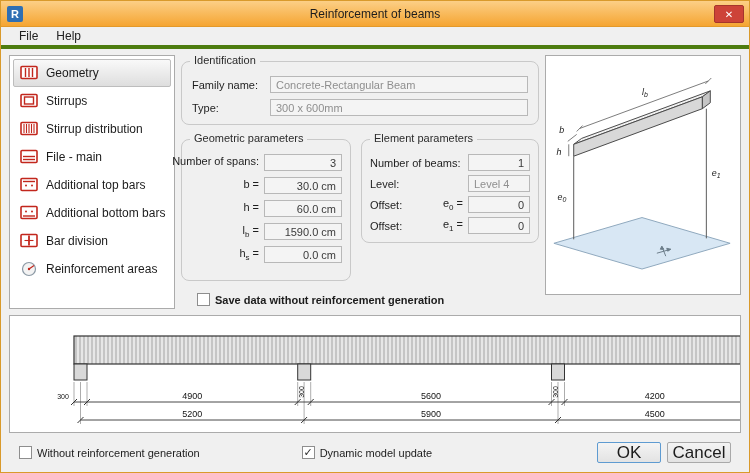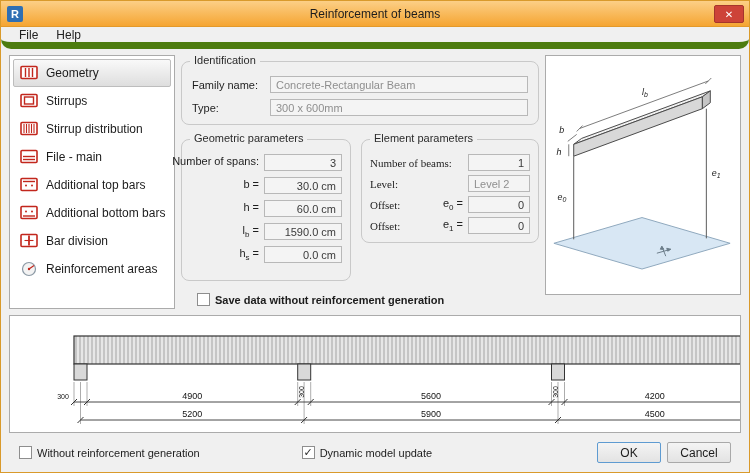--- a/index.html
+++ b/index.html
@@ -13,21 +13,21 @@
               position:relative; display:flex; align-items:center; border-bottom:1px solid #e3992a; }
   .app-badge { width:16px; height:16px; margin-left:6px; background:#2f6fb3; color:#fff;
                font-weight:bold; font-size:11px; display:flex; align-items:center; justify-content:center; border-radius:2px; }
   .win-title { position:absolute; left:0; right:0; text-align:center; font-size:12px; color:#1d1d1d; }
   .close-btn { position:absolute; right:5px; top:4px; width:30px; height:18px; background:#cd4338;
                border:1px solid #a5352c; border-radius:2px; color:#fff; font-size:10px;
                display:flex; align-items:center; justify-content:center; cursor:pointer; }
 
   
   .menubar { height:22px; flex:0 0 22px; background:#f0f0f0; display:flex; align-items:center;
-             padding-left:10px; gap:2px; border-bottom:7px solid #4d7c0f;border-radius:10px; }
+             padding-left:10px; gap:2px; border-bottom:4px solid #4d7c0f; }
   .menu-item { padding:2px 8px; font-size:12px; cursor:default; }
 
   
   .content { flex:0 0 264px; display:flex; padding:6px 8px 0 8px; }
 
   .sidebar { width:166px; flex:0 0 166px; height:254px; background:#fff; border:1px solid #ababab;
              padding:3px; margin-right:6px; }
   .side-item { display:flex; align-items:center; gap:7px; height:28px; padding:0 5px; border:1px solid transparent; }
   .side-item.selected { background:linear-gradient(#f9f9f9,#dedede); border:1px solid #bdbdbd; border-radius:2px; }
   .s-icon { width:20px; height:16px; flex:0 0 20px; }
@@ -50,40 +50,40 @@
   .param-wrap { display:flex; gap:10px; margin-top:14px; align-items:flex-start; }
   .gb-geom { width:170px; padding:14px 8px 8px 8px; }
   .gb-elem { width:178px; padding:14px 8px 8px 8px; }
   .g-row { display:flex; align-items:center; justify-content:flex-end; gap:5px; margin-bottom:6px; }
   .g-row:last-child { margin-bottom:9px; }
   .g-label { font-size:11px; color:#1e1e1e; text-align:right; flex:1; white-space:nowrap; }
   .g-label sub, .e-sym sub { font-size:8px; }
   .g-field { width:78px; flex:0 0 78px; }
   .e-row { display:flex; align-items:center; margin-bottom:4px; }
   .e-row:last-child { margin-bottom:0; }
-  .e-label { font-size:11px; color:#1e1e1e; white-space:nowrap;font-family:Liberation Serif, serif; }
+  .e-label { font-size:11px; color:#1e1e1e; white-space:nowrap; }
   .e-sym { margin-left:auto; margin-right:5px; font-size:11px; white-space:nowrap; }
   .e-field { width:62px; flex:0 0 62px; }
 
   .checkbox { display:flex; align-items:center; gap:5px; cursor:default; }
   .cb-box { width:13px; height:13px; background:#fff; border:1px solid #8e8e8e; font-size:11px;
             line-height:11px; color:#2b2b2b; display:flex; align-items:center; justify-content:center; flex:0 0 13px; }
   .cb-label { font-size:11px; color:#1c1c1c; white-space:nowrap; }
   .save-row { margin-top:12px; margin-left:16px;font-weight:bold; }
 
   .preview { flex:1; margin-left:6px; height:240px; background:#fff; border:1px solid #ababab; overflow:hidden; }
 
   
   .draw-panel { margin:2px 8px 0 8px; height:118px; background:#fff; border:1px solid #ababab; overflow:hidden;padding-left:40px; }
 
   
   .footer { flex:1; display:flex; align-items:center; padding:0 18px; gap:6px; }
   .footer .checkbox.second { margin-left:96px; }
   .btn { width:64px; height:21px; background:linear-gradient(#f4f4f4,#e3e3e3); border:1px solid #a9a9a9;
-         border-radius:2px; font-size:12px; font-family:"Liberation Sans", sans-serif; color:#1c1c1c; cursor:pointer; }
+         border-radius:2px; font-size:17px; font-family:"Liberation Sans", sans-serif; color:#1c1c1c; cursor:pointer; }
   .btn.default { border:1px solid #5e9bd1; }
   .spacer { flex:1; }
 
   svg text { font-family:"Liberation Sans", sans-serif; }
   .dim-text { font-size:9px; fill:#111; }
   .dim-text-sm { font-size:7px; fill:#111; }
   .d-lbl { font-size:9px; fill:#222; font-style:italic; }
 </style>
 </head>
 <body>
@@ -218,21 +218,21 @@
         <div class="groupbox gb-elem">
           <span class="gb-title">Element parameters</span>
           <div class="e-row">
             <span class="e-label">Number of beams:</span>
             <span class="e-sym"><span></span><sub></sub><span></span></span>
             <span class="field num e-field">1</span>
           </div>
           <div class="e-row">
             <span class="e-label">Level:</span>
             <span class="e-sym"><span></span><sub></sub><span></span></span>
-            <span class="field gray e-field">Level 2</span>
+            <span class="field gray e-field">Level 4</span>
           </div>
           <div class="e-row">
             <span class="e-label">Offset:</span>
             <span class="e-sym"><span>e</span><sub>0</sub><span> =</span></span>
             <span class="field num e-field">0</span>
           </div>
           <div class="e-row">
             <span class="e-label">Offset:</span>
             <span class="e-sym"><span>e</span><sub>1</sub><span> =</span></span>
             <span class="field num e-field">0</span>

